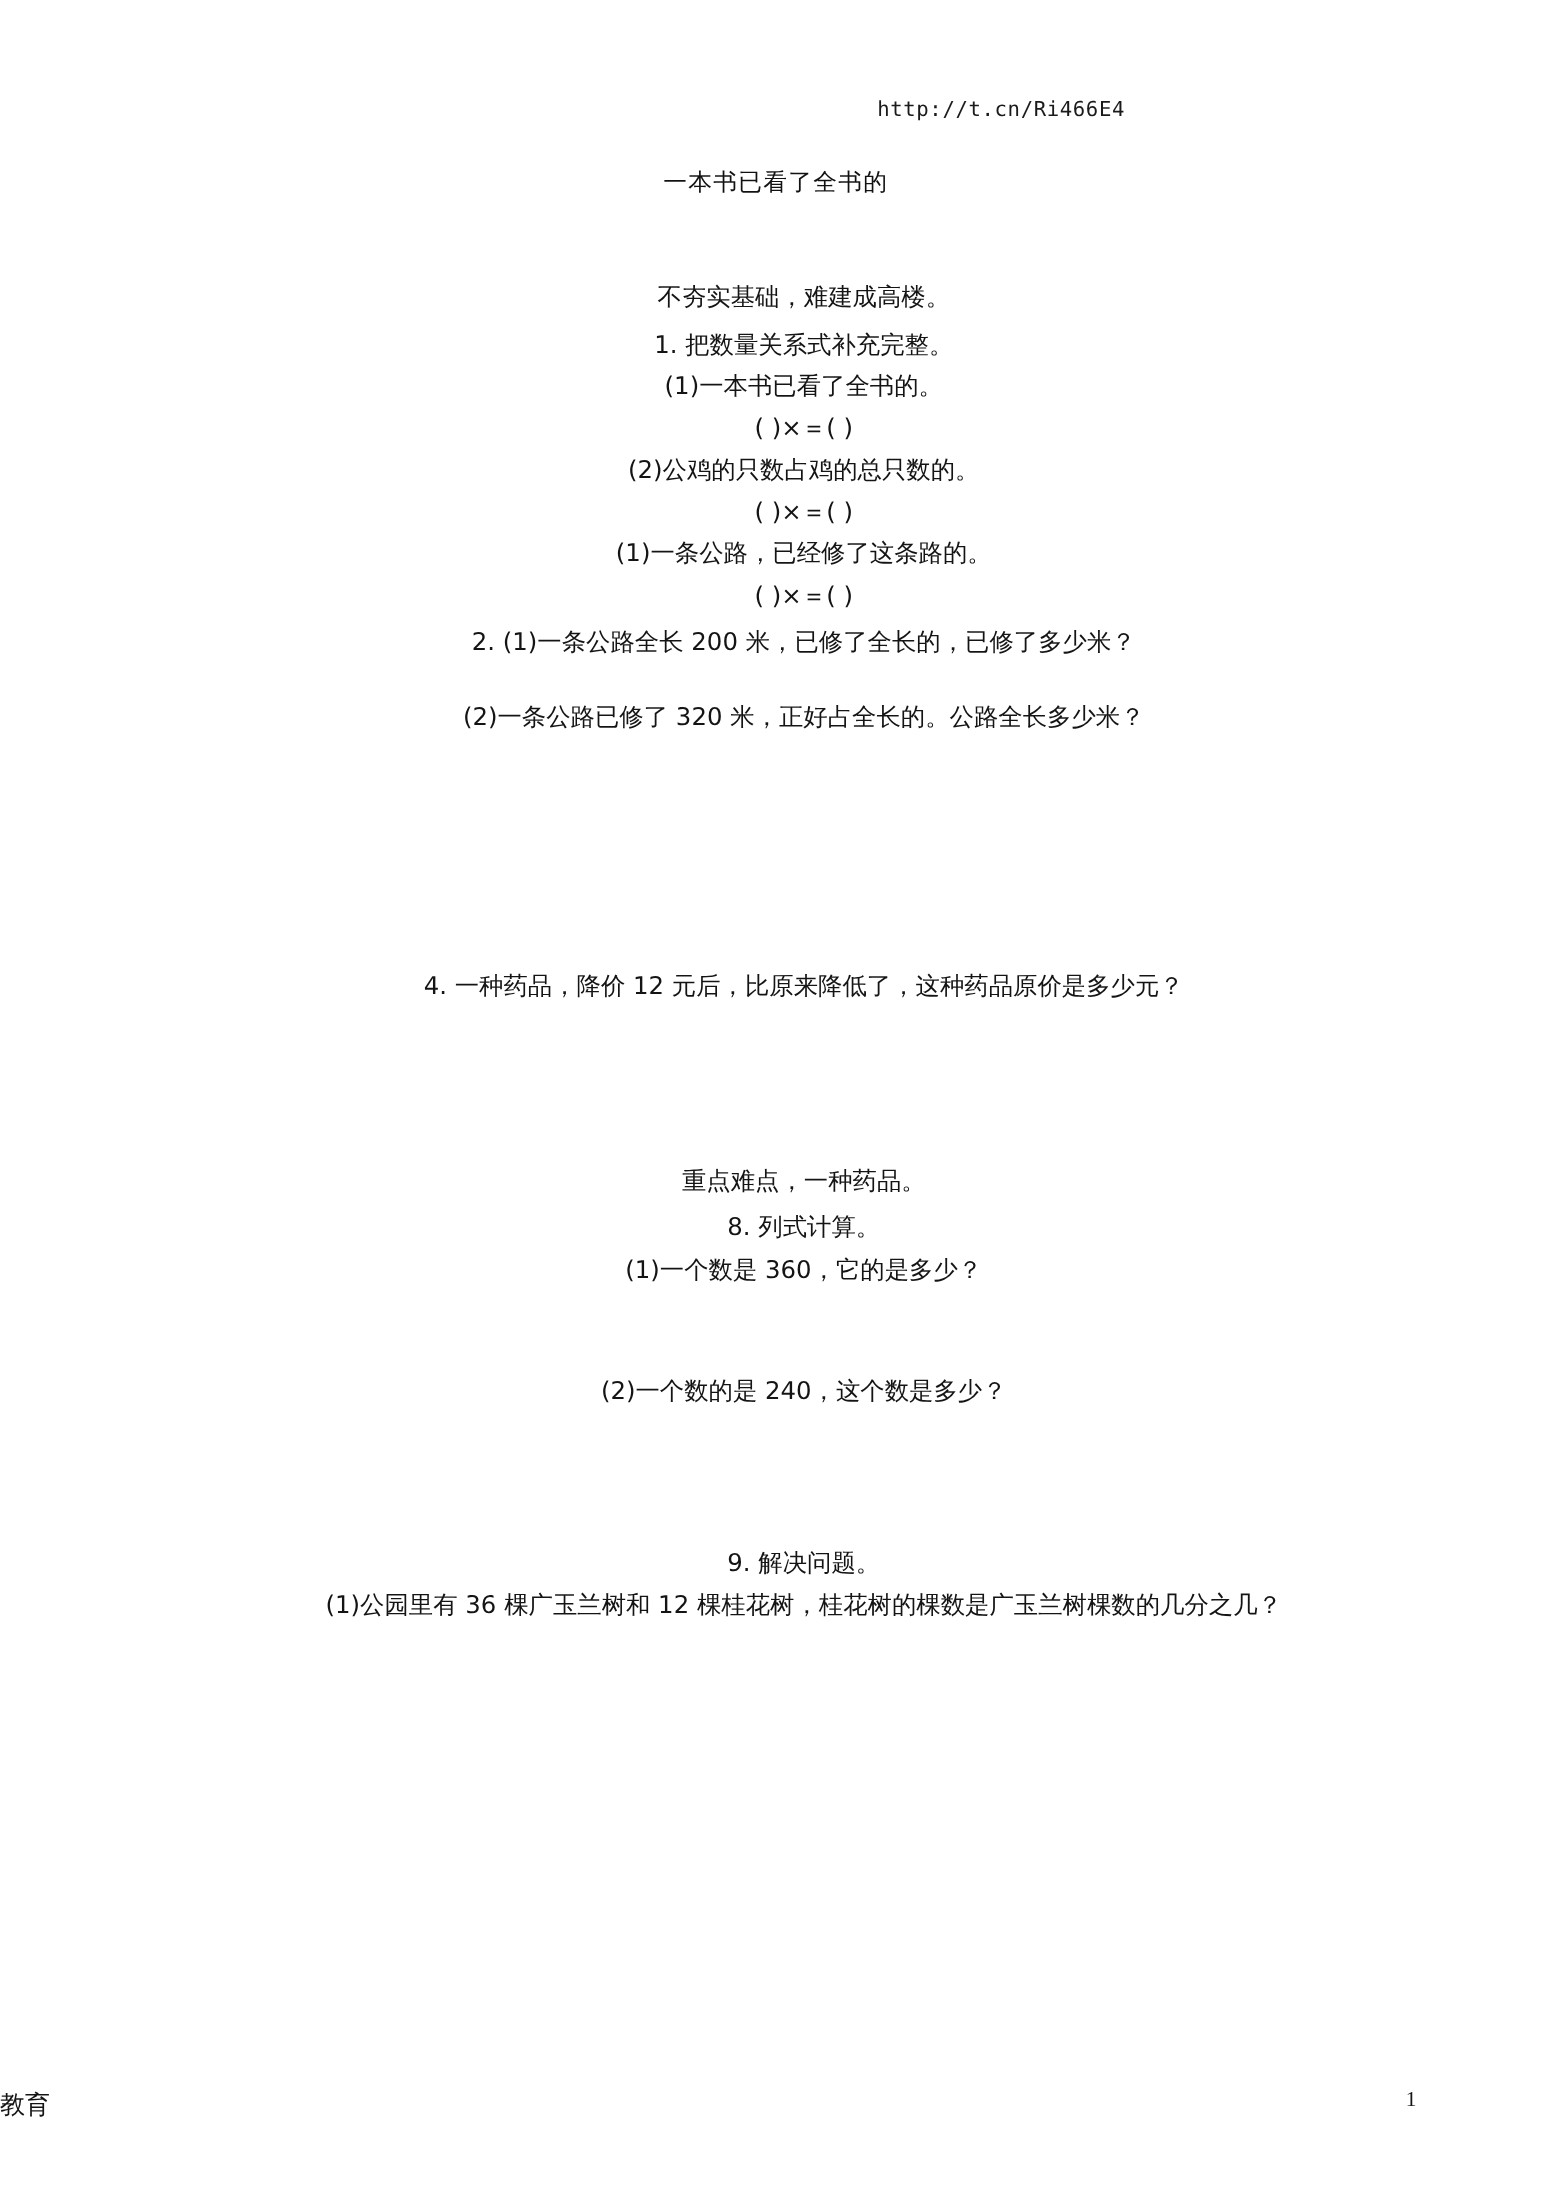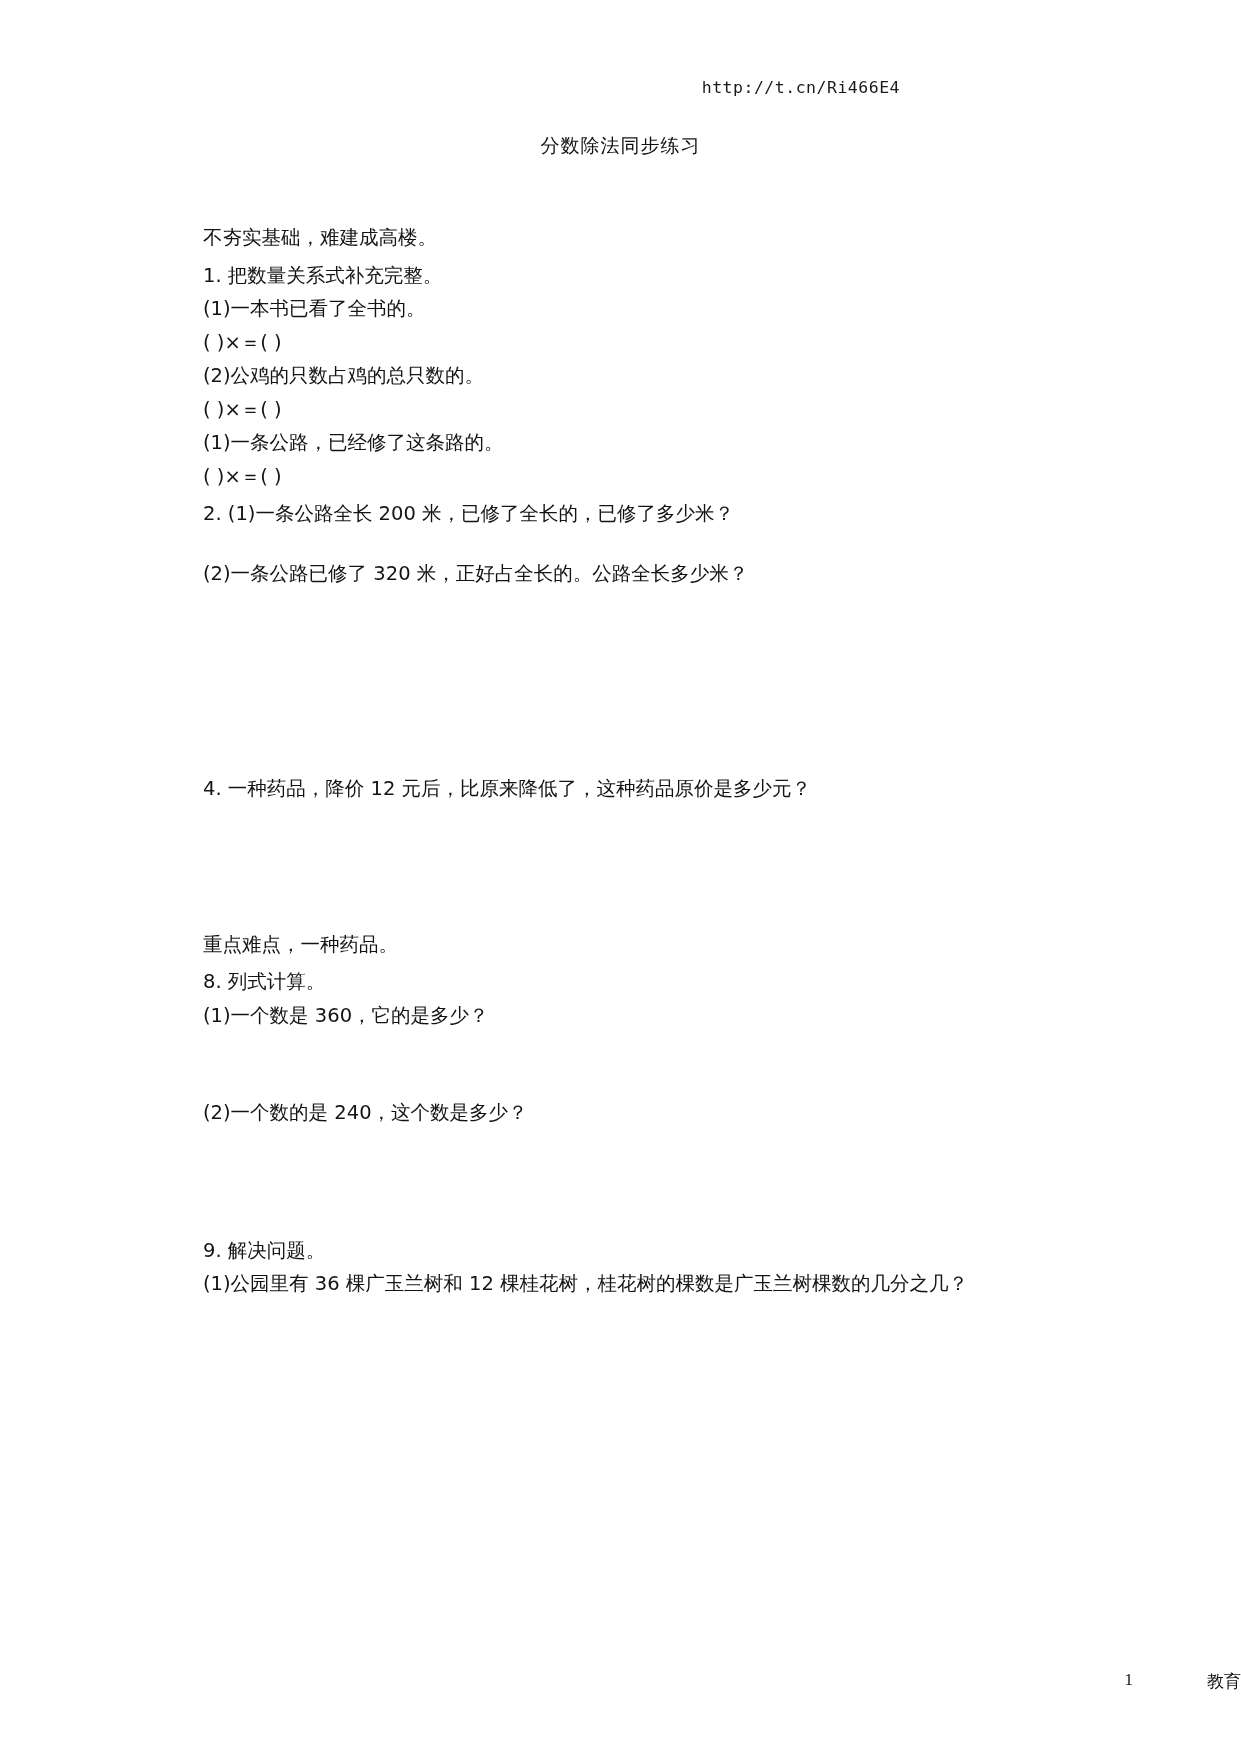--- a/index.html
+++ b/index.html
@@ -39,20 +39,21 @@
     font-size: 19px;
     font-family: "DejaVu Sans", sans-serif;
     letter-spacing: 1px;
     color: #111;
   }
   .body-block {
     position: absolute;
     left: 203px;
     top: 228px;
     width: 880px;
+    text-align: center;
   }
   .ln {
     font-size: 19.5px;
     line-height: 1.0;
     margin: 0;
     padding: 0;
     white-space: nowrap;
     font-family: "DejaVu Sans", sans-serif;
     color: #141414;
   }
@@ -68,42 +69,42 @@
     bottom: 0;
     left: 0;
     width: 1241px;
     height: 120px;
   }
   .footer-center {
     position: absolute;
     top: 36px;
     left: 0;
     width: 1241px;
-    text-align: right;
-    font-size: 17px;
+    text-align: left;
+    font-size: 20px;
     font-family: "DejaVu Sans", sans-serif;
     color: #141414;
   }
   .footer-page {
     position: absolute;
     top: 36px;
     right: 108px;
     font-size: 17px;
     font-family: "Liberation Serif", serif;
     color: #141414;
   }
 </style>
 </head>
 <body>
 
 <div class="page">
 
   <div class="url-line">http://t.cn/Ri466E4</div>
 
-  <div class="doc-title">分数除法同步练习</div>
+  <div class="doc-title">一本书已看了全书的</div>
 
   <div class="body-block">
 
     <div class="ln">不夯实基础，难建成高楼。</div>
     <div class="gap-18"></div>
 
     <div class="ln num-item">1. 把数量关系式补充完整。</div>
     <div class="gap-14"></div>
 
     <div class="ln indent-item">(1)一本书已看了全书的。</div>

